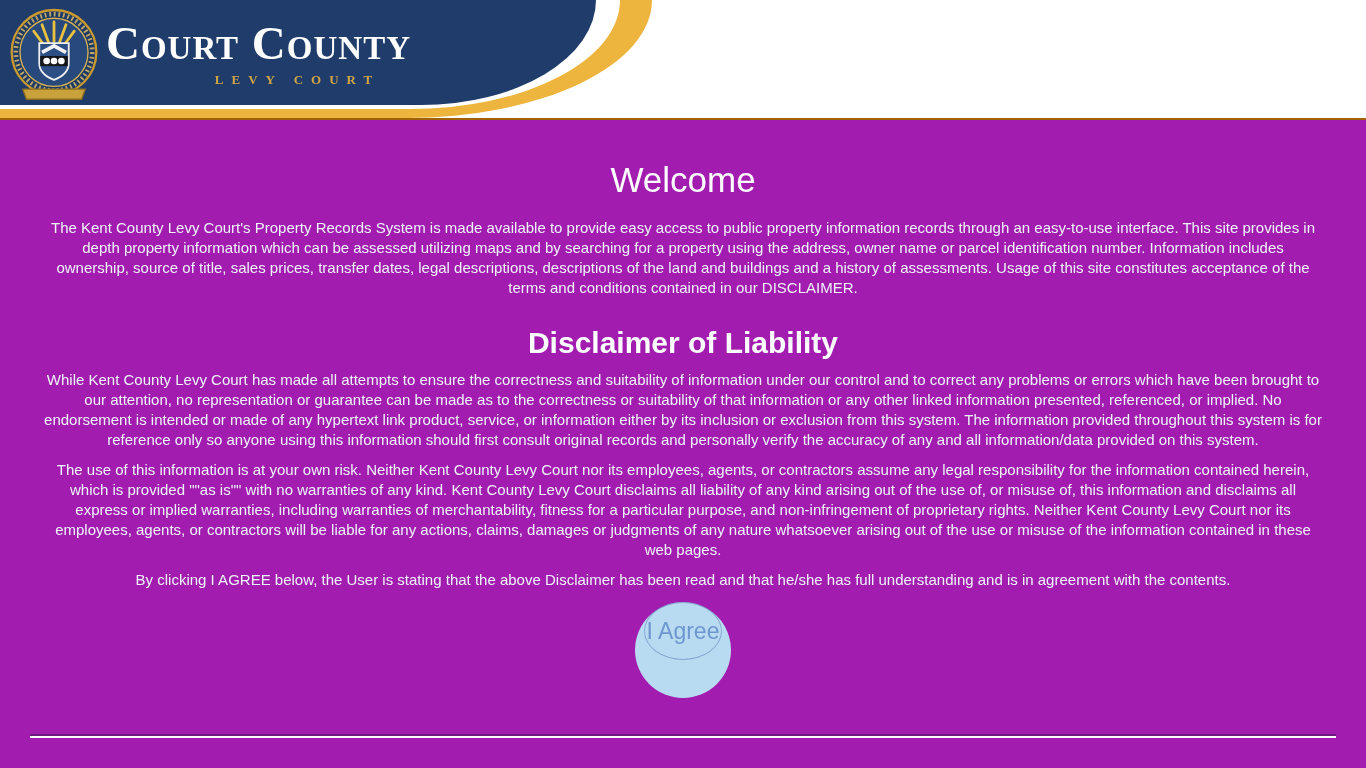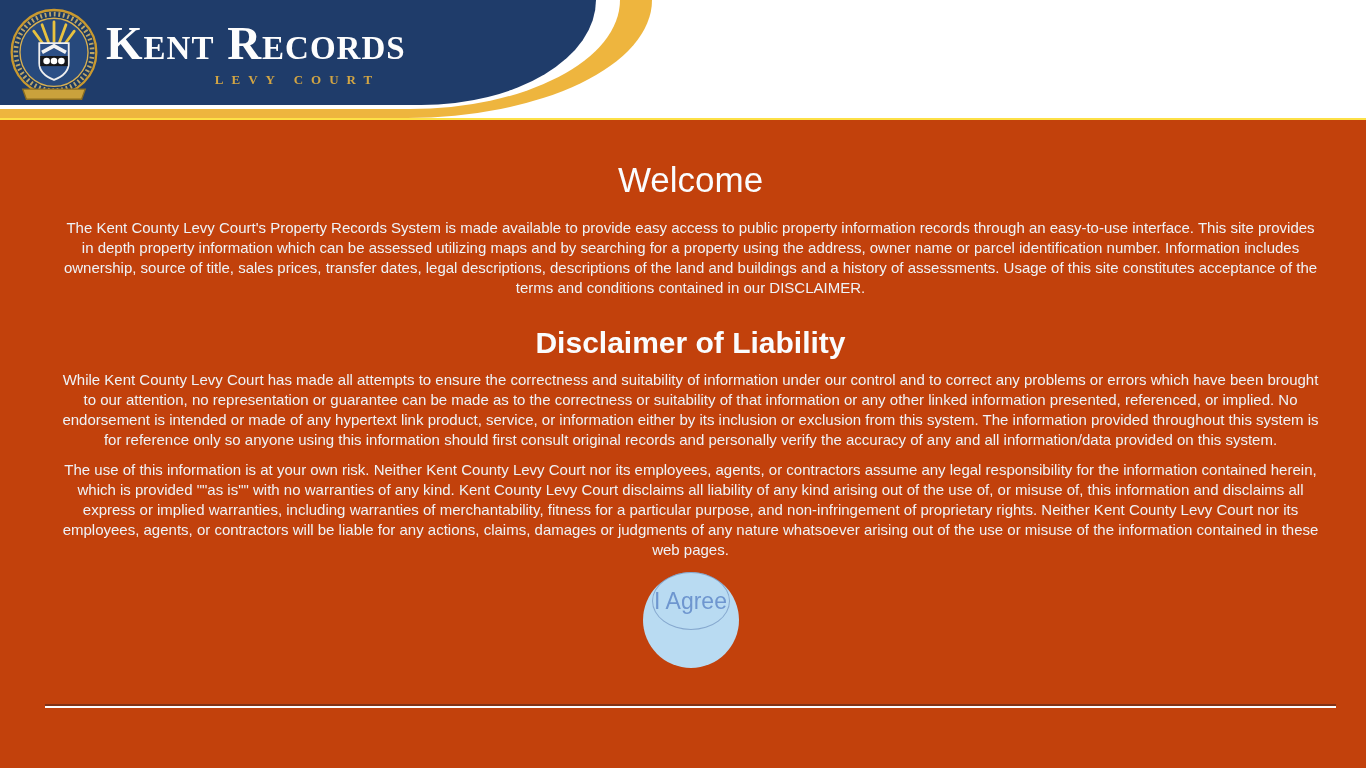--- a/index.html
+++ b/index.html
@@ -68,25 +68,24 @@
     margin-top: 5px;
     padding-left: 8px; 
     white-space: nowrap;
   }
 
   
   .content {
     box-sizing: border-box;
     width: 1366px;
     height: 650px;
-    background: #c2410c;
-    border-top: 2px solid #fde047;
+    background: #a21caf;
+    border-top: 2px solid #a16207;
     color: #eef3f8;
     overflow: hidden;
-    padding-left: 15px;
   }
   .welcome-heading {
     margin: 40px 0 18px;
     font-size: 35px;
     font-weight: 400;
     text-align: center;
     color: #fafcfe;
   }
   .disclaimer-heading {
     margin: 28px 0 10px;
@@ -170,36 +169,37 @@
 
       <rect x="35" y="52" width="30" height="11" fill="#15161a"></rect>
       <circle cx="42" cy="57.5" r="3.6" fill="#ffffff"></circle>
       <circle cx="50" cy="57.5" r="3.6" fill="#ffffff"></circle>
       <circle cx="58" cy="57.5" r="3.6" fill="#ffffff"></circle>
 
       <path d="M16 88 L84 88 L80 99 L20 99 Z" fill="#caa23c" stroke="#8a6c20" stroke-width="1.5"></path>
     </svg>
 
     <div class="brand">
-      <div class="brand-title">Kent Records</div>
+      <div class="brand-title">Court County</div>
       <div class="brand-subtitle">LEVY COURT</div>
     </div>
   </div>
 </div>
 
 <div class="content">
 
   <h1 class="welcome-heading">Welcome</h1>
 
   <p>The Kent County Levy Court's Property Records System is made available to provide easy access to public property information records through an easy-to-use interface. This site provides in depth property information which can be assessed utilizing maps and by searching for a property using the address, owner name or parcel identification number. Information includes ownership, source of title, sales prices, transfer dates, legal descriptions, descriptions of the land and buildings and a history of assessments. Usage of this site constitutes acceptance of the terms and conditions contained in our DISCLAIMER.</p>
 
   <h2 class="disclaimer-heading">Disclaimer of Liability</h2>
 
   <p>While Kent County Levy Court has made all attempts to ensure the correctness and suitability of information under our control and to correct any problems or errors which have been brought to our attention, no representation or guarantee can be made as to the correctness or suitability of that information or any other linked information presented, referenced, or implied. No endorsement is intended or made of any hypertext link product, service, or information either by its inclusion or exclusion from this system. The information provided throughout this system is for reference only so anyone using this information should first consult original records and personally verify the accuracy of any and all information/data provided on this system.</p>
   <p>The use of this information is at your own risk. Neither Kent County Levy Court nor its employees, agents, or contractors assume any legal responsibility for the information contained herein, which is provided ""as is"" with no warranties of any kind. Kent County Levy Court disclaims all liability of any kind arising out of the use of, or misuse of, this information and disclaims all express or implied warranties, including warranties of merchantability, fitness for a particular purpose, and non-infringement of proprietary rights. Neither Kent County Levy Court nor its employees, agents, or contractors will be liable for any actions, claims, damages or judgments of any nature whatsoever arising out of the use or misuse of the information contained in these web pages.</p>
+  <p>By clicking I AGREE below, the User is stating that the above Disclaimer has been read and that he/she has full understanding and is in agreement with the contents.</p>
 
   <div class="agree-wrap">
     <button class="agree-btn">
       <span class="agree-label">I Agree</span>
     </button>
   </div>
 
   <hr class="footer-rule">
 
 </div>

